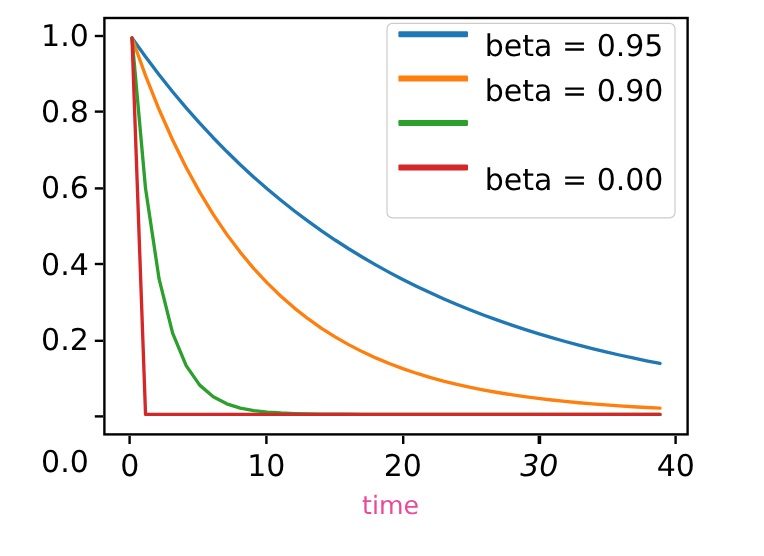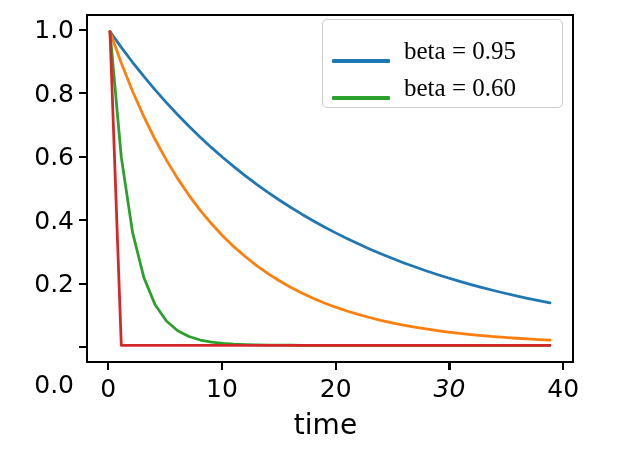--- a/index.html
+++ b/index.html
@@ -73,22 +73,22 @@
     transform: translateX(-50%);
   }
 
   
   #xlabel {
     position: absolute;
     top: 411px;
     left: 0;
     width: 637px;
     text-align: center;
-    font-size: 28px;
-    color: #000000;
+    font-size: 21px;
+    color: #ec4899;
     line-height: 1;
   }
   #xlabel-inner {
     display: inline-block;
     transform: translateX(7px);
   }
 
   
   #legend {
     position: absolute;
@@ -96,23 +96,22 @@
     top: 19px;
     width: 241px;
     border: 1px solid #cccccc;
     border-radius: 5px;
     background: #ffffff;
     padding: 6px 9px 7px 9px;
     box-sizing: border-box;
   }
   .legend-row {
     display: flex;
-    align-items: flex-end;
+    align-items: flex-start;
     height: 37px;
-    font-family: Liberation Serif, serif;
   }
   .legend-swatch {
     width: 58px;
     height: 4.5px;
     border-radius: 1px;
     flex: 0 0 auto;
     margin-right: 14px;
   }
   .legend-text {
     font-size: 25px;
@@ -170,18 +169,25 @@
   </div>
 
   <div id="xlabel"><span id="xlabel-inner">time</span></div>
 
   <div id="legend">
       <div class="legend-row">
         <span class="legend-swatch" style="background: rgb(31, 119, 180);"></span>
         <span class="legend-text">beta = 0.95</span>
       </div>
       <div class="legend-row">
+        <span class="legend-swatch" style="background: rgb(255, 127, 14);"></span>
+        <span class="legend-text">beta = 0.90</span>
+      </div>
+      <div class="legend-row">
         <span class="legend-swatch" style="background: rgb(44, 160, 44);"></span>
-        <span class="legend-text">beta = 0.60</span>
+      </div>
+      <div class="legend-row">
+        <span class="legend-swatch" style="background: rgb(214, 39, 40);"></span>
+        <span class="legend-text">beta = 0.00</span>
       </div>
     </div>
 
 </div>
 
 </body></html>

